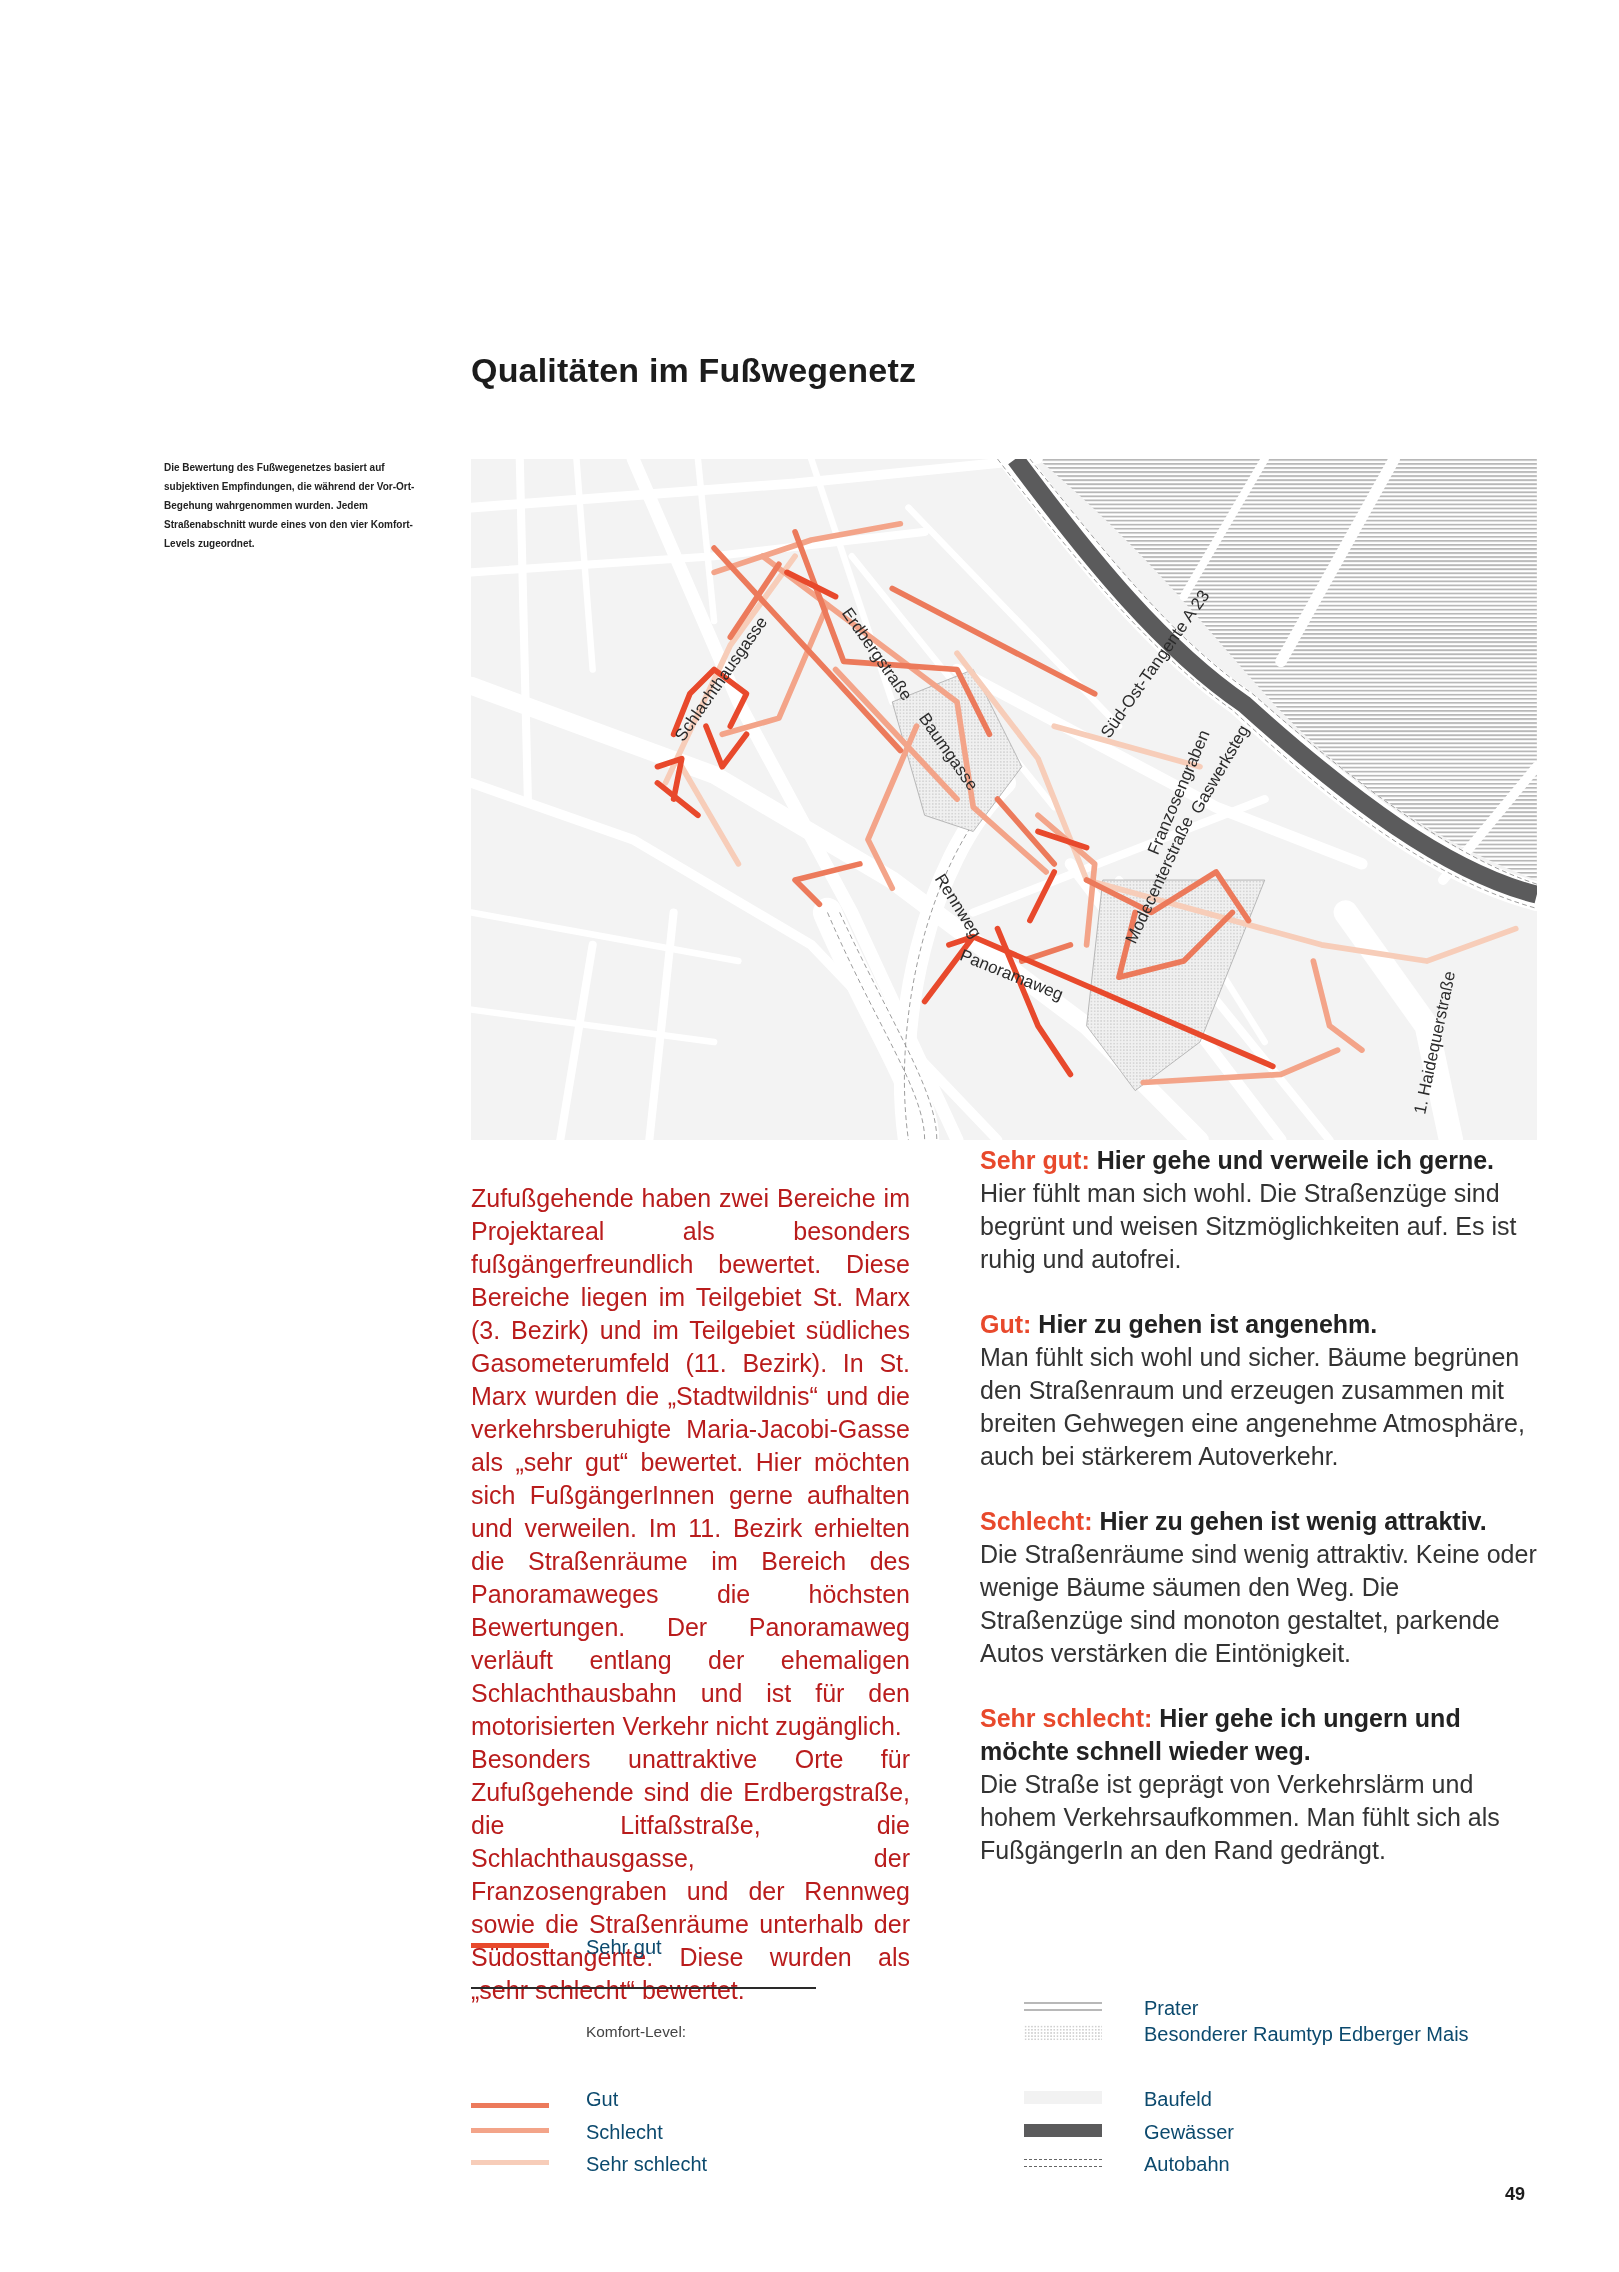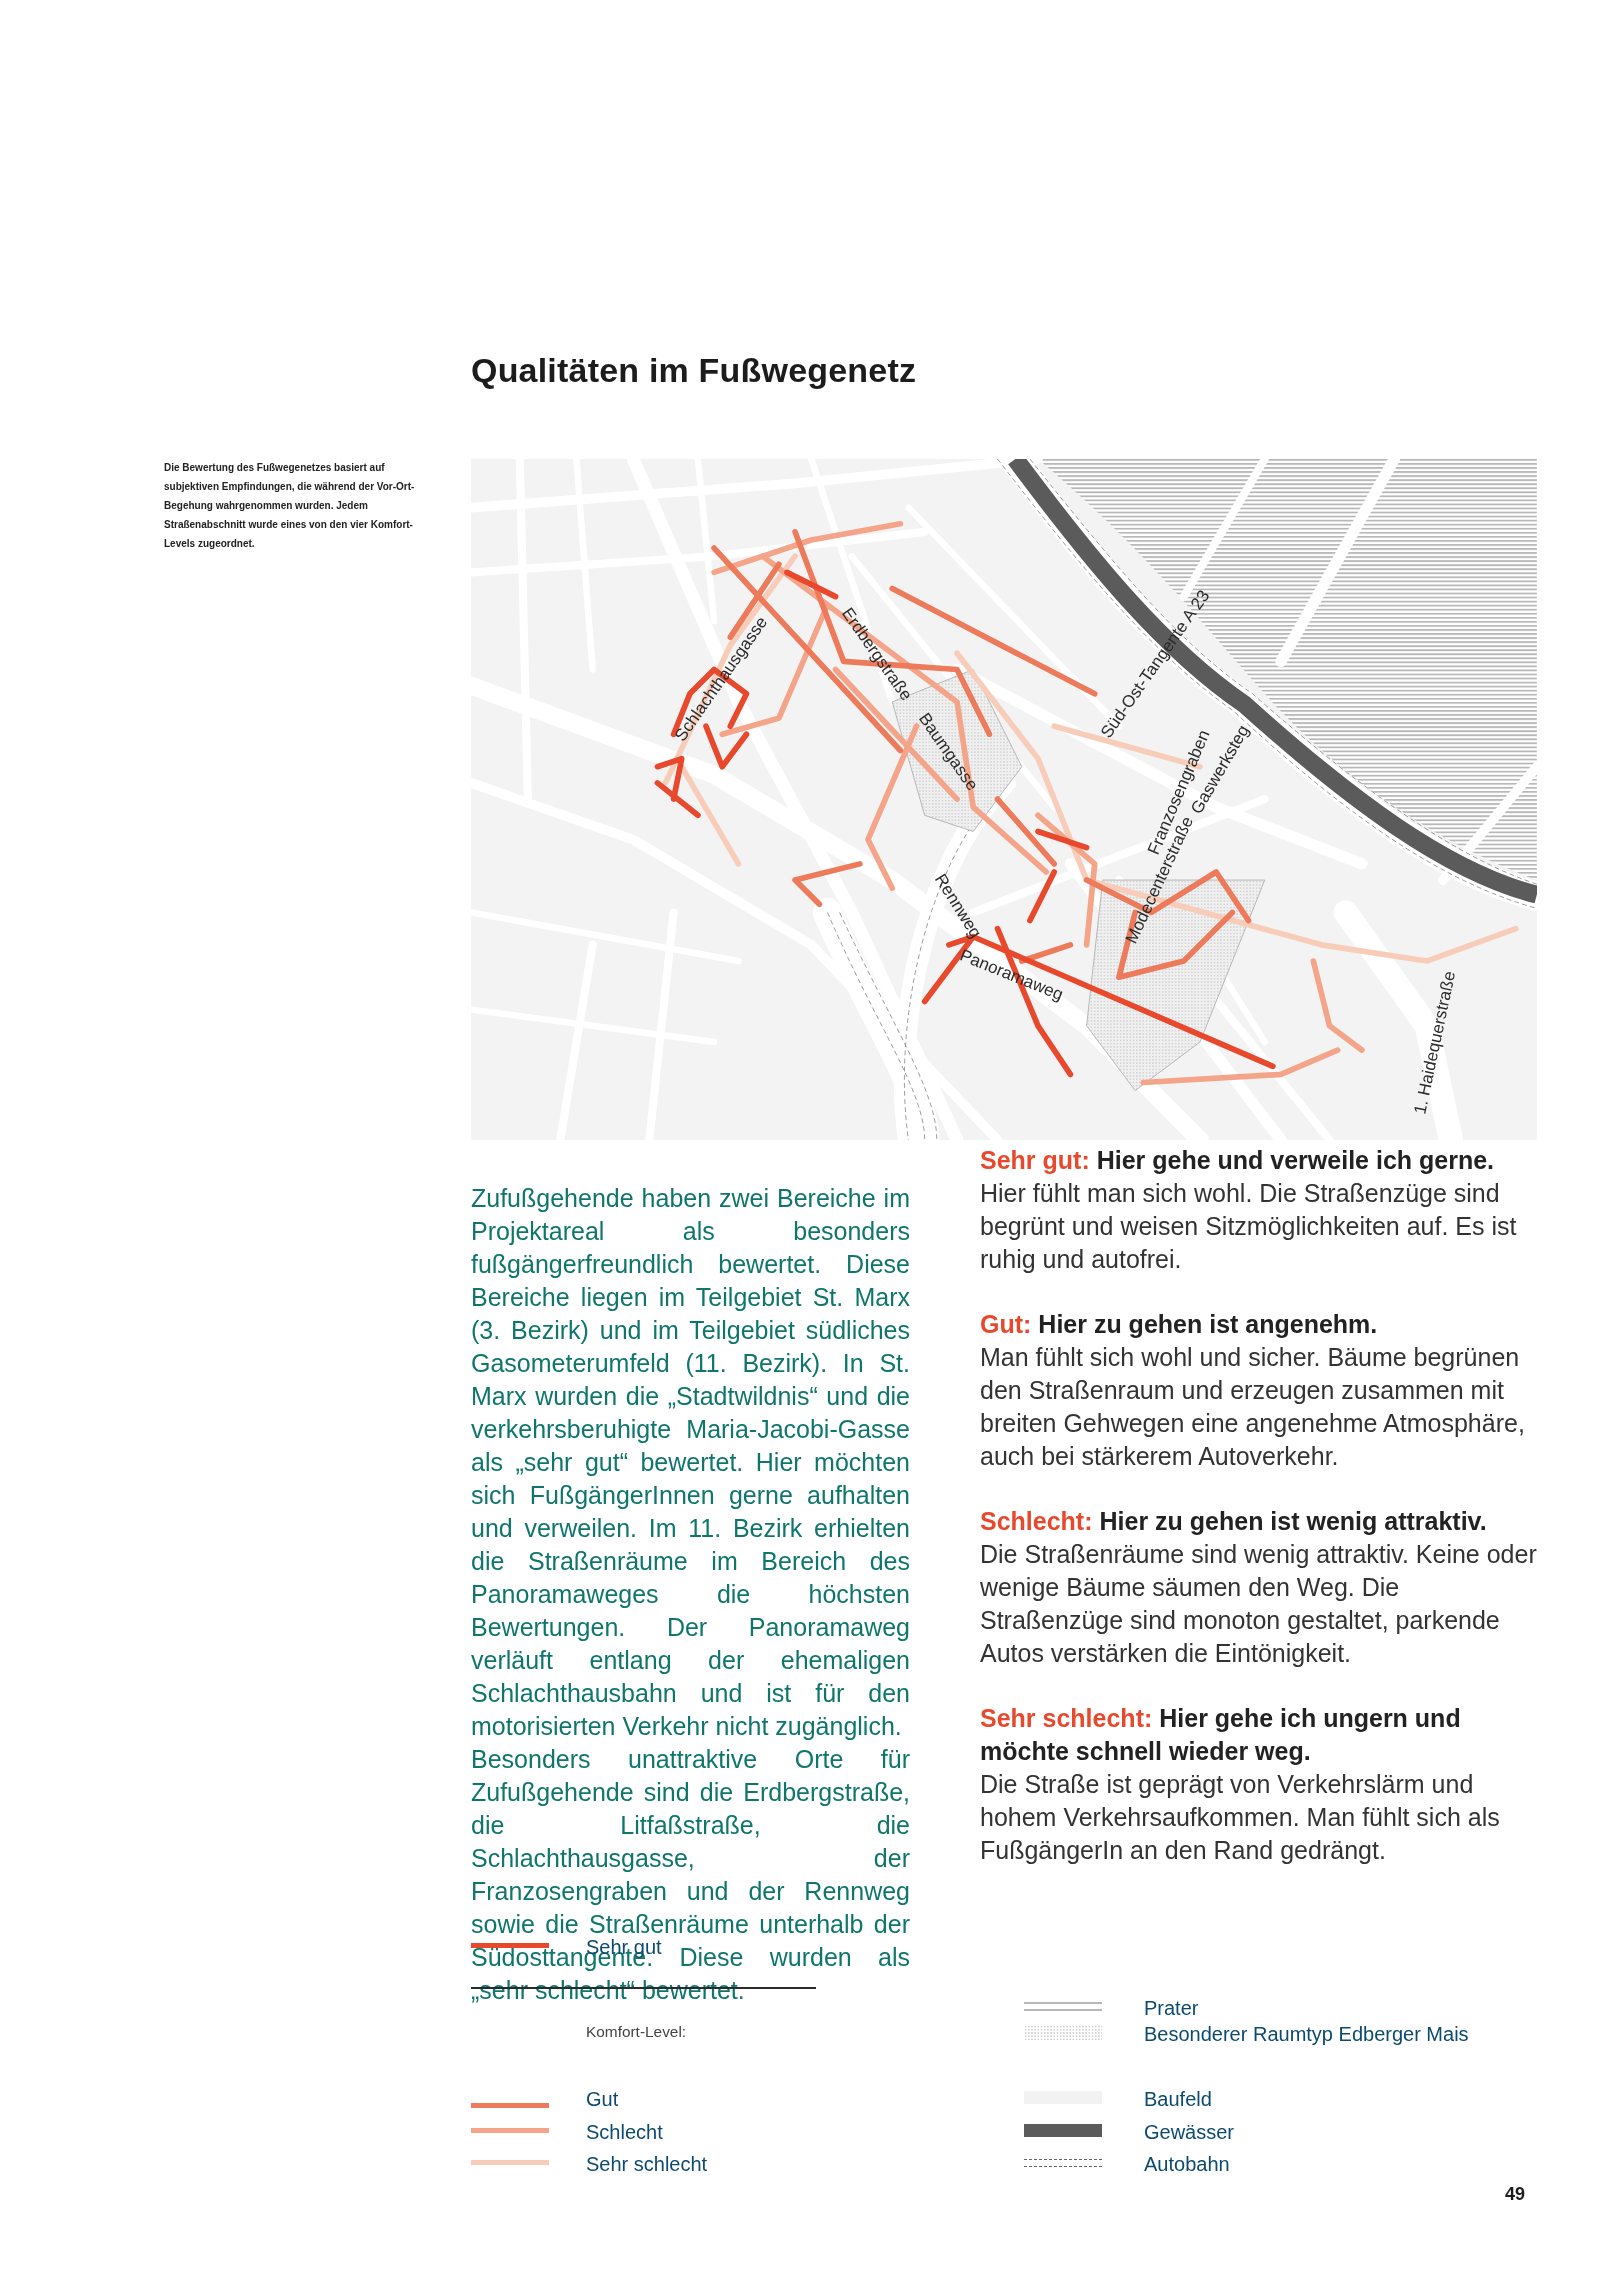--- a/index.html
+++ b/index.html
@@ -6,21 +6,21 @@
   body { width:1620px; height:2273px; position:relative; overflow:hidden;
          font-family:"Liberation Sans", "DejaVu Sans", sans-serif; color:#2a2a2a; }
   .title { position:absolute; left:471px; top:351px; font-size:34px; font-weight:bold;
            color:#1c1c1c; letter-spacing:0.2px; margin:0; }
   .side-note { position:absolute; left:164px; top:458px; width:275px; font-size:10px;
                line-height:19px; font-weight:bold; color:#222; }
   .map { position:absolute; left:471px; top:459px; width:1066px; height:681px;
          background:#f3f3f3; overflow:hidden; }
   .map svg { display:block; }
   .col-left { position:absolute; left:471px; top:1182px; width:439px; font-size:25px;
-              line-height:33px; color:#0f766e; text-align:justify; }
+              line-height:33px; color:#b91c1c; text-align:justify; }
   .col-left p { margin:0; }
   .col-right { position:absolute; left:980px; top:1144px; width:559px; font-size:25px;
                line-height:33px; color:#333; }
   .quality-block { margin:0 0 32px 0; }
   .quality-head { font-weight:bold; color:#222; }
   .quality-key { font-weight:bold; color:#e8492c; }
   .quality-body { display:block; }
   .rule { position:absolute; left:471px; top:1987px; width:345px; height:1.6px; background:#2a2a2a; }
   .legend-title { position:absolute; left:586px; top:2023px; font-size:15.4px; color:#444; }
   .legend-row { position:absolute; height:21px; display:flex; align-items:center; }

